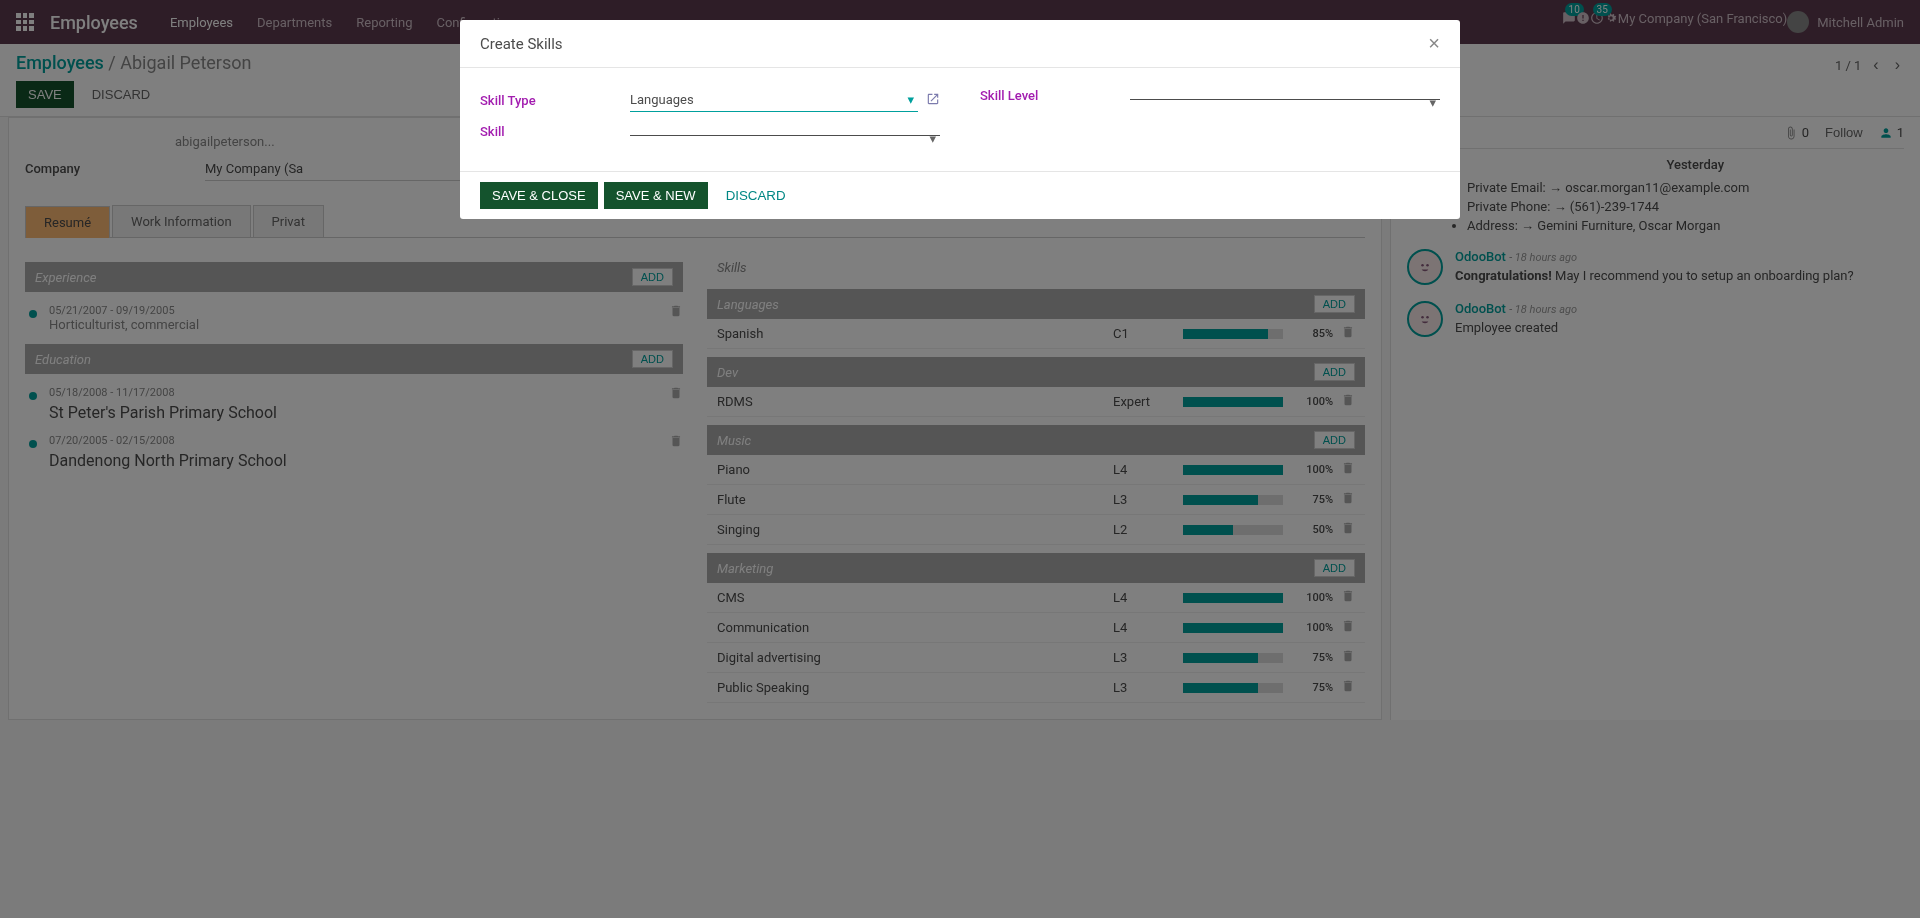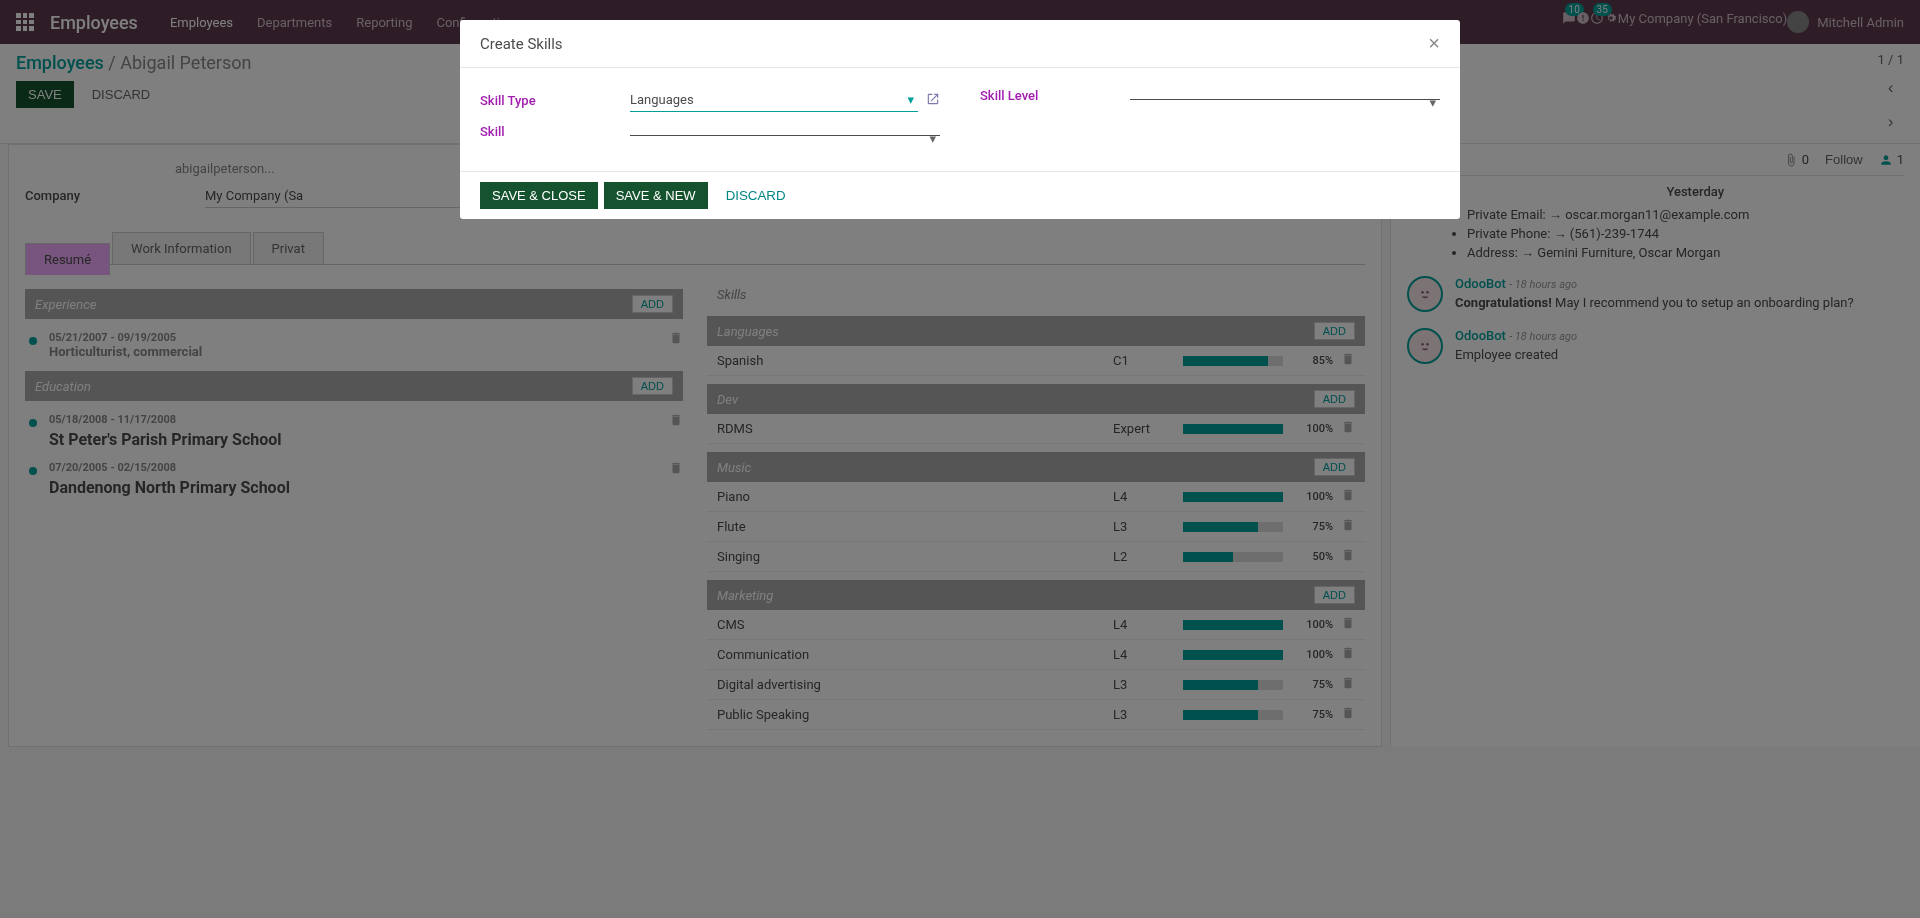--- a/index.html
+++ b/index.html
@@ -21,43 +21,43 @@
 .avatar-sm { width: 22px; height: 22px; border-radius: 50%; background: #888; }
 
 
 .control-panel { background: #fff; border-bottom: 1px solid #e0e0e0; padding: 8px 16px; display: flex; justify-content: space-between; align-items: flex-start; }
 .breadcrumb { font-size: 18px; color: #888; margin-bottom: 8px; }
 .breadcrumb .root { color: #00A09D; font-weight: 500; }
 .action-buttons { display: flex; gap: 6px; }
 .btn { border: none; padding: 6px 12px; font-size: 13px; cursor: pointer; font-weight: 500; }
 .btn-primary { background: #14532d; color: #fff; }
 .btn-secondary { background: transparent; color: #666; }
-.pager { display: flex; align-items: center; gap: 8px; color: #666; flex-direction: column; }
+.pager { display: flex; align-items: center; gap: 8px; color: #666; }
 .pager-arrow { background: none; border: none; color: #666; font-size: 16px; cursor: pointer; padding: 4px; }
 
 
 .main-content { display: flex; }
 .form-sheet { flex: 1; background: #fff; margin: 0 8px; border: 1px solid #e0e0e0; padding: 16px; }
 .form-row { display: flex; gap: 40px; margin-bottom: 12px; }
 .form-label { color: #4c4c4c; font-weight: 500; width: 140px; padding-top: 4px; }
 .form-field { flex: 1; border-bottom: 1px solid #ccc; padding: 4px 0; }
 
 
 .tabs { display: flex; border-bottom: 1px solid #ccc; margin-top: 24px; }
 .tab { padding: 8px 18px; background: #f0f0f0; border: 1px solid #ccc; border-bottom: none; margin-right: 2px; cursor: pointer; color: #666; font-size: 13px; }
-.tab.active { background: #f0abfc; color: #4c4c4c; position: relative; top: 11px; }
+.tab.active { background: #fdba74; color: #4c4c4c; position: relative; top: 1px; }
 
 .tab-content { display: flex; gap: 24px; padding-top: 16px; }
 .col-left { flex: 1; }
 .col-right { flex: 1; }
 
 .section-header { background: #aaa; color: #fff; font-style: italic; padding: 6px 10px; display: flex; justify-content: space-between; align-items: center; margin-top: 8px; }
 .section-header .add-btn { background: #fff; color: #00A09D; border: 1px solid #ccc; padding: 2px 8px; font-size: 11px; cursor: pointer; font-style: normal; font-weight: 500; }
 
-.timeline-item { position: relative; padding-left: 24px; margin: 12px 0; font-weight: bold; }
+.timeline-item { position: relative; padding-left: 24px; margin: 12px 0; }
 .timeline-item::before { content: ''; position: absolute; left: 4px; top: 6px; width: 8px; height: 8px; border-radius: 50%; background: #00A09D; }
 .timeline-date { color: #888; font-size: 11px; }
 .timeline-title { font-size: 16px; color: #4c4c4c; margin: 4px 0; }
 .timeline-sub { color: #888; font-size: 13px; }
 .delete-icon { position: absolute; right: 0; top: 0; color: #aaa; cursor: pointer; }
 
 .skill-row { display: flex; align-items: center; padding: 6px 10px; border-bottom: 1px solid #eee; }
 .skill-name { flex: 1; }
 .skill-level { width: 60px; }
 .skill-bar { width: 100px; height: 10px; background: #ddd; margin: 0 10px; position: relative; }

